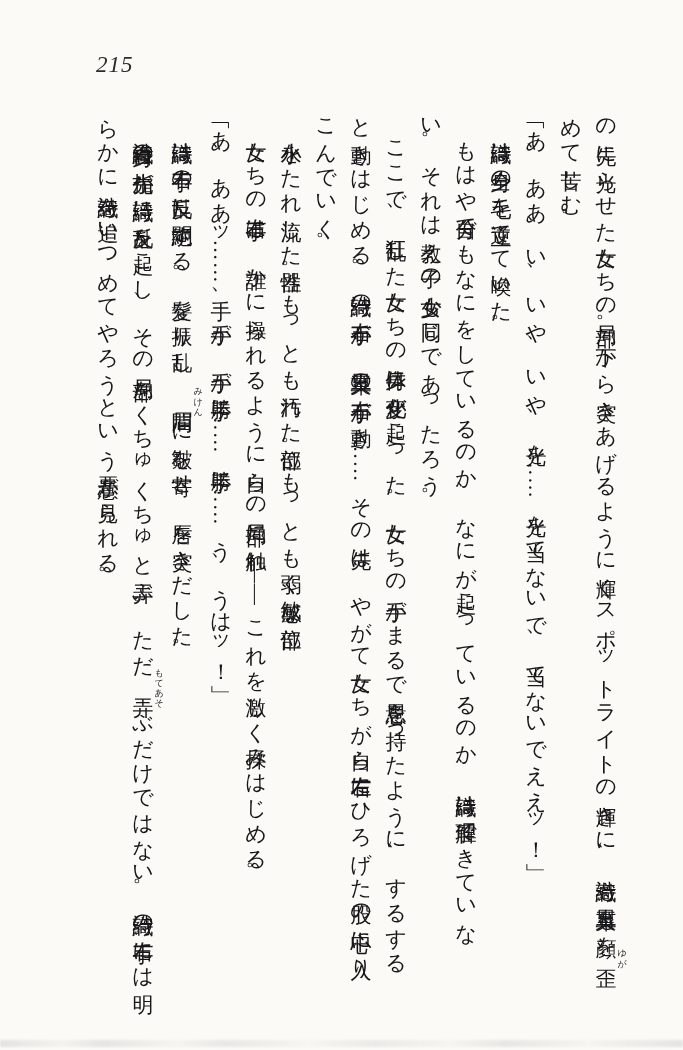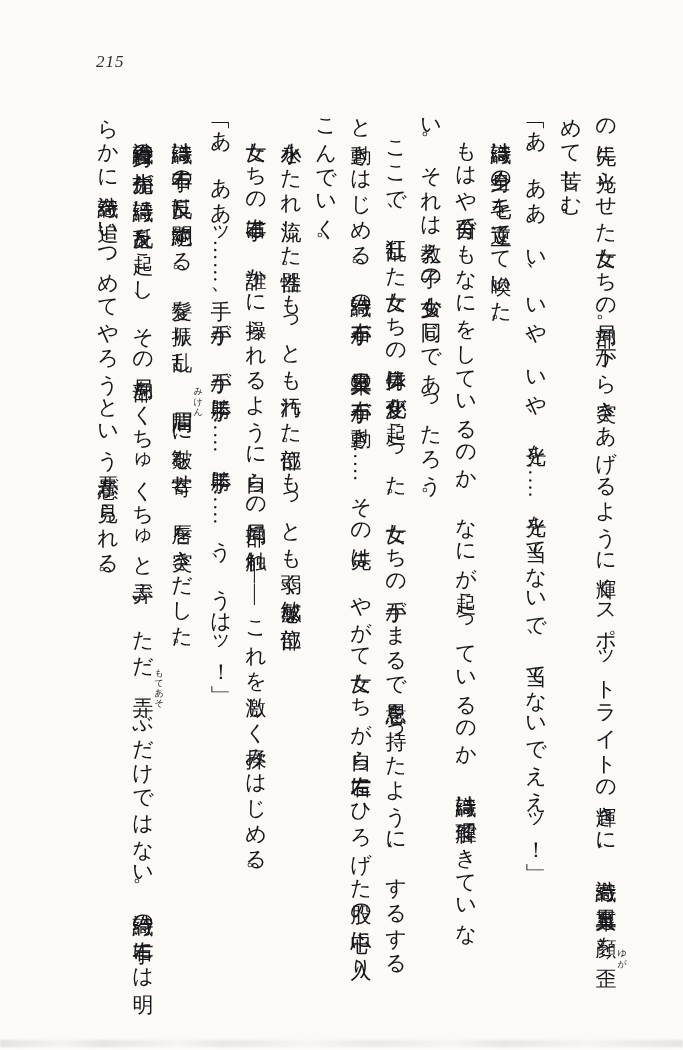--- a/index.html
+++ b/index.html
@@ -12,21 +12,21 @@
     width: 683px;
     height: 1050px;
     overflow: hidden;
     background: #fbfaf7;
     font-family: "Liberation Serif", "DejaVu Serif", serif;
   }
   .page-number {
     position: absolute;
     left: 96px;
     top: 52px;
-    font-size: 17px;
+    font-size: 23px;
     font-style: italic;
     letter-spacing: 1px;
     color: #2b2b2b;
   }
   .text-block {
     position: absolute;
     top: 104px;
     right: 56px;
     height: 876px;
     writing-mode: vertical-rl;

